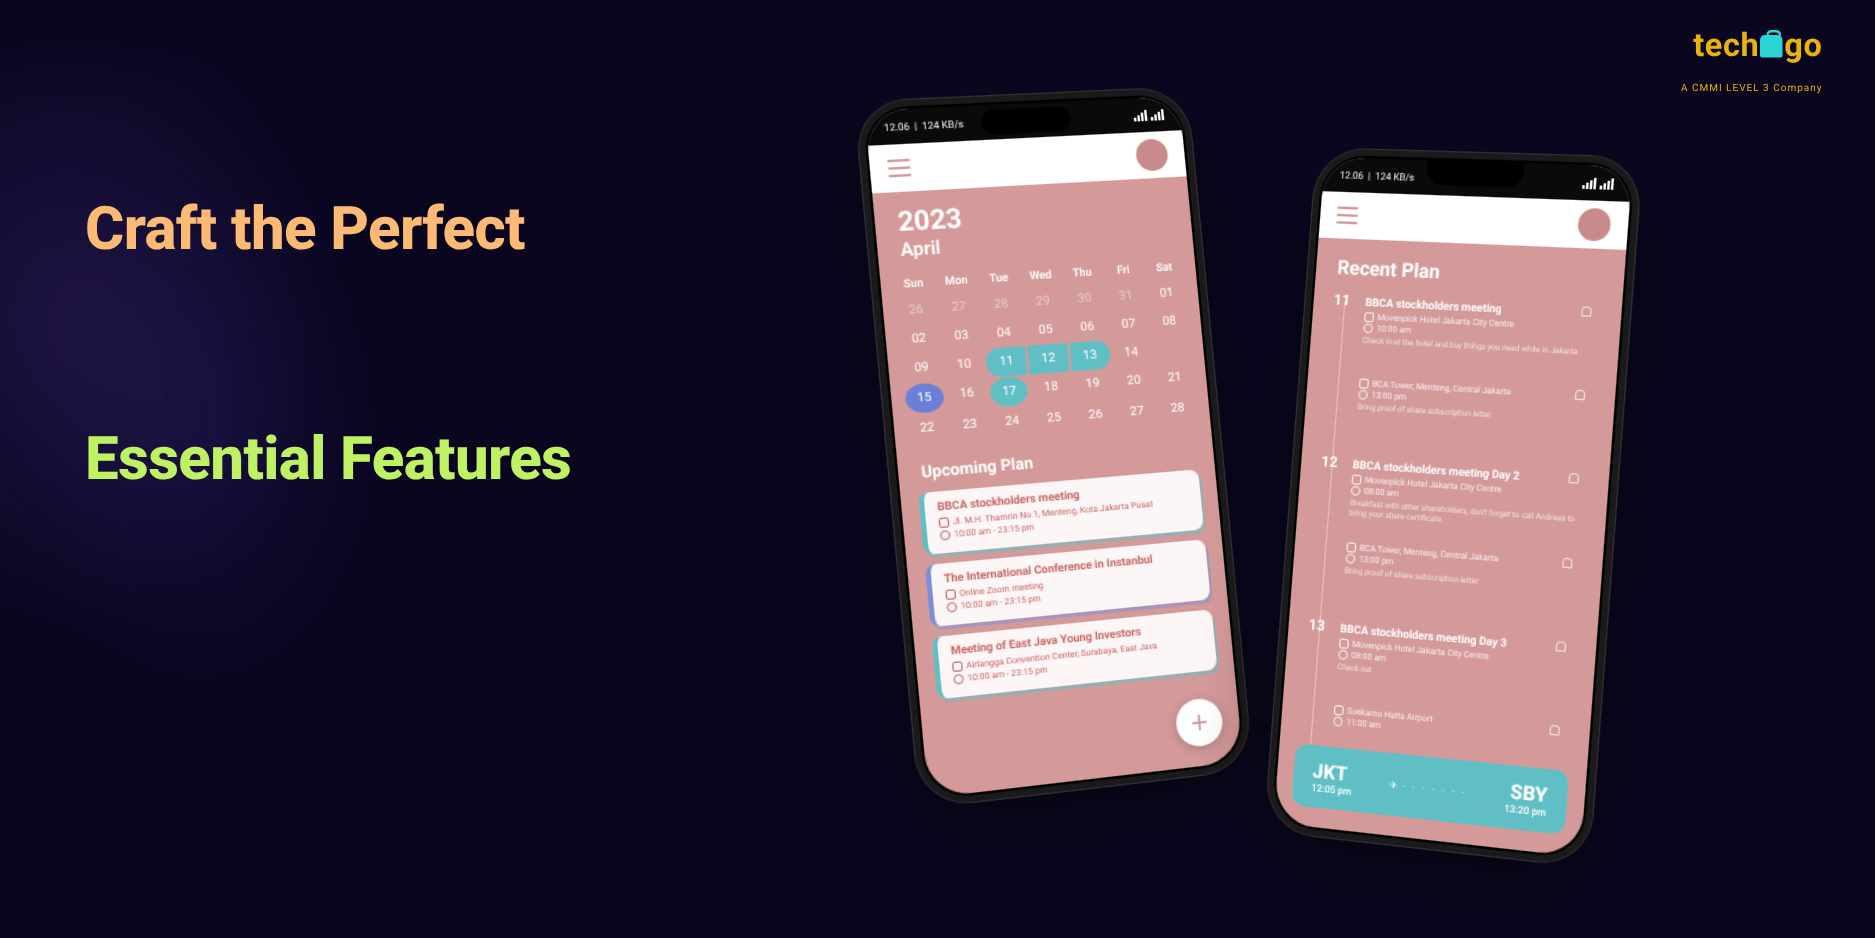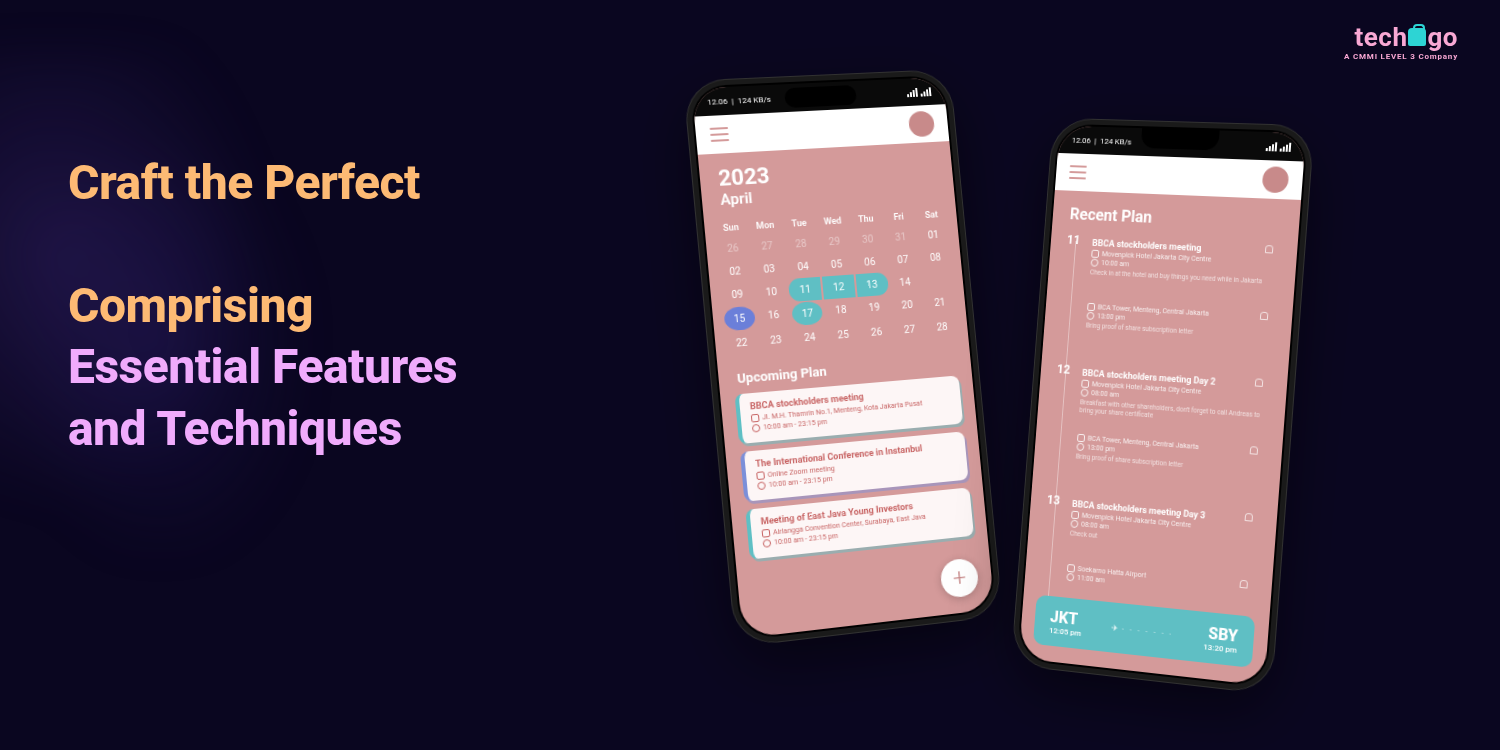--- a/index.html
+++ b/index.html
@@ -1,26 +1,26 @@
 <!DOCTYPE html>
 <html><head>
 <meta charset="utf-8">
 <style>
 *{margin:0;padding:0;box-sizing:border-box;font-family:-apple-system,BlinkMacSystemFont,'Segoe UI',Roboto,sans-serif}
 body{width:1500px;height:750px;background:#0a0620;position:relative;overflow:hidden}
 .bg-smoke{position:absolute;left:-50px;top:50px;width:350px;height:500px;background:radial-gradient(ellipse at 30% 40%,rgba(60,40,120,.4) 0%,transparent 60%),radial-gradient(ellipse at 60% 60%,rgba(30,20,80,.5) 0%,transparent 50%);filter:blur(20px)}
 .headline{position:absolute;left:68px;top:152px;width:540px}
 .headline h1{font-size:48px;font-weight:800;line-height:1.28;letter-spacing:-0.5px}
 .cyan{color:#fdba74}
-.white{color:#f0abfc}
-.logo{position:absolute;right:42px;top:22px;text-align:left;color:#f9a8d4}
+.white{color:#bef264}
+.logo{position:absolute;right:42px;top:22px;text-align:left;color:#eab308}
 .logo-main{font-size:26px;font-weight:700;letter-spacing:0.5px;display:flex;align-items:center;justify-content:flex-end}
 .logo-icon{display:inline-block;width:18px;height:18px;background:#2dd4d4;border-radius:4px 4px 2px 2px;margin:0 1px;position:relative}
 .logo-icon::before{content:'';position:absolute;top:-4px;left:5px;width:8px;height:4px;border:2px solid #2dd4d4;border-bottom:none;border-radius:4px 4px 0 0}
-.logo-sub{font-size:8px;font-weight:700;letter-spacing:0.8px;margin-top:0}
+.logo-sub{font-size:8px;font-weight:400;letter-spacing:0.8px;margin-top:14px}
 
 .phones-wrap{position:absolute;left:630px;top:60px;width:870px;height:690px;perspective:2000px}
 
 .phone{position:absolute;width:270px;height:560px;background:#1a1a1a;border-radius:42px;padding:6px;box-shadow:0 20px 60px rgba(0,0,0,.5),inset 0 0 0 1px rgba(255,255,255,.1)}
 .phone-inner{width:100%;height:100%;background:#000;border-radius:36px;overflow:hidden;position:relative}
 .screen{position:absolute;inset:2px;border-radius:34px;background:#d49a9a;overflow:hidden}
 
 .phone1{left:80px;top:12px;transform:rotateY(15deg) rotateZ(-5deg) rotateX(3deg)}
 .phone2{left:395px;top:60px;transform:rotateY(-17deg) rotateZ(4deg) rotateX(2deg)}
 
@@ -99,23 +99,22 @@
     <span class="logo-icon"></span>
     <span>go</span>
   </div>
   <div class="logo-sub">A CMMI LEVEL 3 Company</div>
 </div>
 
 <div class="headline">
   <h1>
     <span class="cyan">Craft the Perfect</span><br>
     <br>
-    <span class="cyan">Comprising</span><br>
+    <br>
     <span class="white">Essential Features</span><br>
-    <span class="white">and Techniques</span>
   </h1>
 </div>
 
 <div class="phones-wrap">
 
   <div class="phone phone1">
     <div class="phone-inner">
       <div class="notch pill"></div>
       <div class="screen">
         <div class="statusbar">

